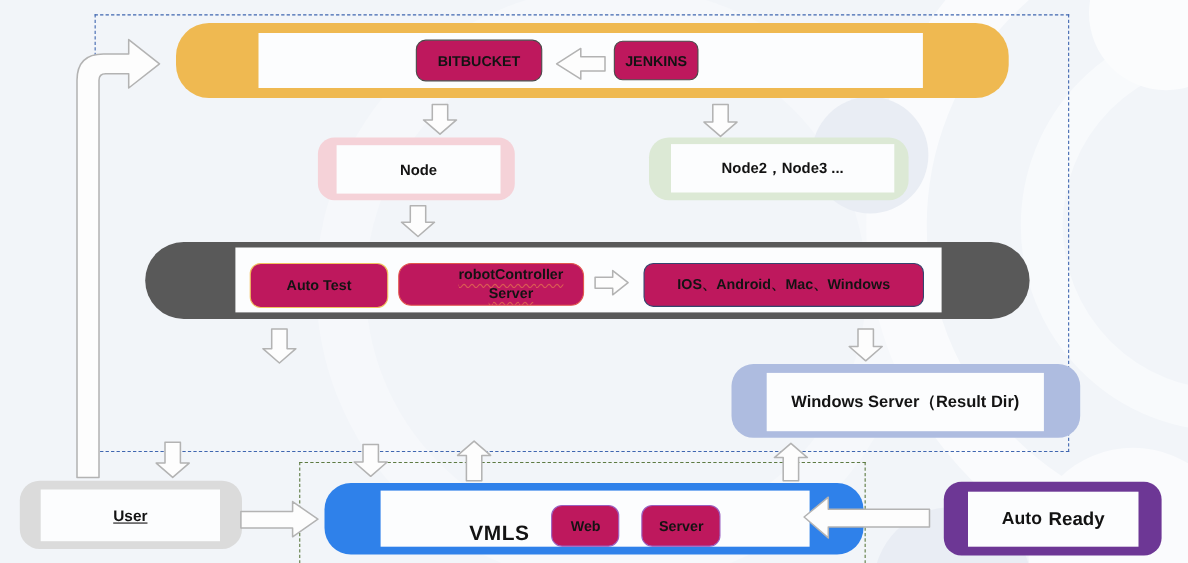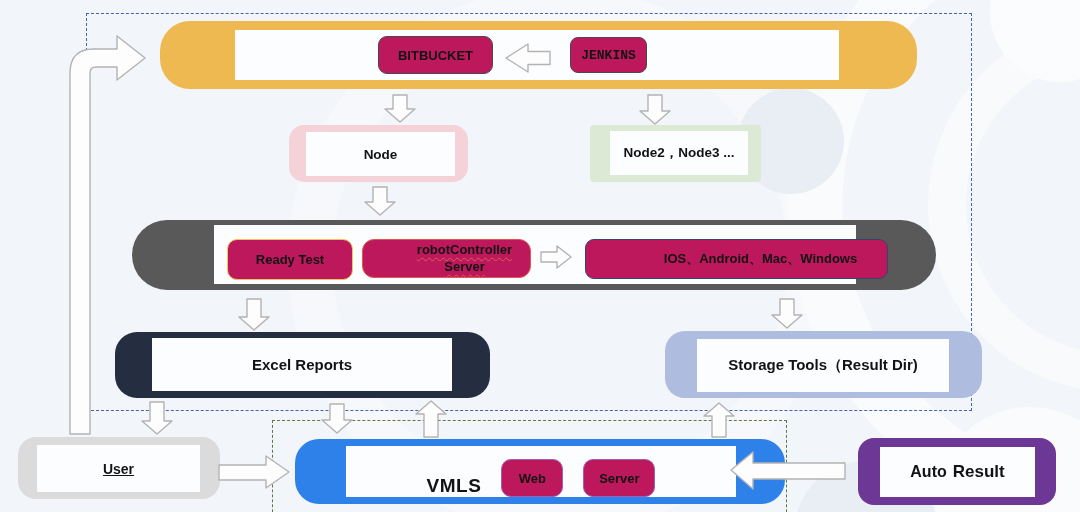--- a/index.html
+++ b/index.html
@@ -36,52 +36,49 @@
 
   <div class="dashed blue" style="left:86px;top:13px;width:884px;height:396px;"></div>
   <div class="dashed olive" style="left:272px;top:420px;width:513px;height:120px;"></div>
 
   <div class="pill" style="left:160px;top:21px;width:757px;height:68px;background:#EFB951;border-radius:30px;">
     <div class="inner" style="left:75px;top:9px;width:604px;height:50px;"></div>
   </div>
   <div class="chip" style="left:378px;top:36px;width:113px;height:36px;border:1.6px solid #4a4a4a;border-radius:9px;">
     <span>BITBUCKET</span>
   </div>
-  <div class="chip" style="left:570px;top:37px;width:75px;height:34px;border:1.6px solid #4a4a4a;border-radius:8px;font-family:Liberation Mono, monospace;">
+  <div class="chip" style="left:558px;top:37px;width:75px;height:34px;border:1.6px solid #4a4a4a;border-radius:8px;">
     <span>JENKINS</span>
   </div>
 
   <div class="pill" style="left:289px;top:125px;width:179px;height:57px;background:#F5D2D8;border-radius:15px;">
     <div class="inner lbl" style="left:17px;top:7px;right:13px;bottom:6px;font-size:13.5px;">Node</div>
   </div>
 
-  <div class="pill" style="left:590px;top:125px;width:171px;height:57px;background:#DCE9D5;border-radius:4px;">
+  <div class="pill" style="left:590px;top:125px;width:236px;height:57px;background:#DCE9D5;border-radius:18px;">
     <div class="inner lbl" style="left:20px;top:6px;right:13px;bottom:7px;font-size:13.5px;">Node2，Node3 ...</div>
   </div>
 
   <div class="pill" style="left:132px;top:220px;width:804px;height:70px;background:#595959;border-radius:35px;">
     <div class="inner" style="left:82px;top:5px;width:642px;height:59px;"></div>
   </div>
   <div class="chip" style="left:227px;top:239px;width:124px;height:39px;border:1.6px solid #F0C35E;border-radius:10px;">
-    <span>Ready Test</span>
+    <span>Auto Test</span>
   </div>
   <div class="chip" style="left:362px;top:239px;width:167px;height:37px;border:1.6px solid #E2574D;border-radius:12px;line-height:1.25;flex-direction:column;">
     <span class="squiggle">robotController</span>
     <span class="squiggle">Server</span>
   </div>
-  <div class="chip" style="left:585px;top:239px;width:253px;height:38px;border:1.6px solid #33456E;border-radius:9px;padding-left:48px;">
+  <div class="chip" style="left:585px;top:239px;width:253px;height:38px;border:1.6px solid #33456E;border-radius:9px;">
     <span>IOS、Android、Mac、Windows</span>
   </div>
 
-  <div class="pill" style="left:115px;top:332px;width:375px;height:66px;background:#242E40;border-radius:22px;">
-    <div class="inner lbl" style="left:37px;top:6px;right:38px;bottom:7px;font-size:15px;">Excel Reports</div>
-  </div>
 
   <div class="pill" style="left:665px;top:331px;width:317px;height:67px;background:#AEBCE0;border-radius:20px;">
-    <div class="inner lbl" style="left:32px;top:8px;right:33px;bottom:6px;font-size:15px;">Storage Tools（Result Dir)</div>
+    <div class="inner lbl" style="left:32px;top:8px;right:33px;bottom:6px;font-size:15px;">Windows Server（Result Dir)</div>
   </div>
 
   <div class="pill" style="left:18px;top:437px;width:202px;height:62px;background:#DBDBDB;border-radius:18px;">
     <div class="inner lbl" style="left:19px;top:8px;right:20px;bottom:7px;font-size:14px;text-decoration:underline;">User</div>
   </div>
 
   <div class="pill" style="left:295px;top:439px;width:490px;height:65px;background:#2F81EA;border-radius:24px;">
     <div class="inner" style="left:51px;top:7px;width:390px;height:51px;display:flex;align-items:flex-end;justify-content:center;gap:20px;">
       <span style="font-size:19px;font-weight:bold;letter-spacing:0.5px;">VMLS</span>
       <span class="chip" style="position:static;width:60px;height:36px;border:1.6px solid #9A5FC0;border-radius:10px;">
@@ -89,21 +86,21 @@
       </span>
       <span class="chip" style="position:static;width:70px;height:36px;border:1.6px solid #9A5FC0;border-radius:10px;">
         <span>Server</span>
       </span>
     </div>
   </div>
 
   <div class="pill" style="left:858px;top:438px;width:198px;height:67px;background:#6D3795;border-radius:16px;">
     <div class="inner lbl" style="left:22px;top:9px;right:21px;bottom:8px;gap:6px;align-items:center;">
       <span style="font-size:16px;font-weight:bold;">Auto</span>
-      <span style="font-size:17px;font-weight:600;">Result</span>
+      <span style="font-size:17px;font-weight:600;">Ready</span>
     </div>
   </div>
 
   <svg class="arrows" width="1080" height="512">
 
     <path d="M70,434 L70,73 Q70,49 94,49 L117,49 L117,36 L145,58 L117,80 L117,67 L96,67 Q90,67 90,73 L90,434 Z"></path>
 
     <path d="M550,51.5 L528,51.5 L528,44 L506,58 L528,72 L528,64.5 L550,64.5 Z"></path>
 
     <path d="M393,95 L407,95 L407,109 L415,109 L400,122 L385,109 L393,109 Z"></path>

